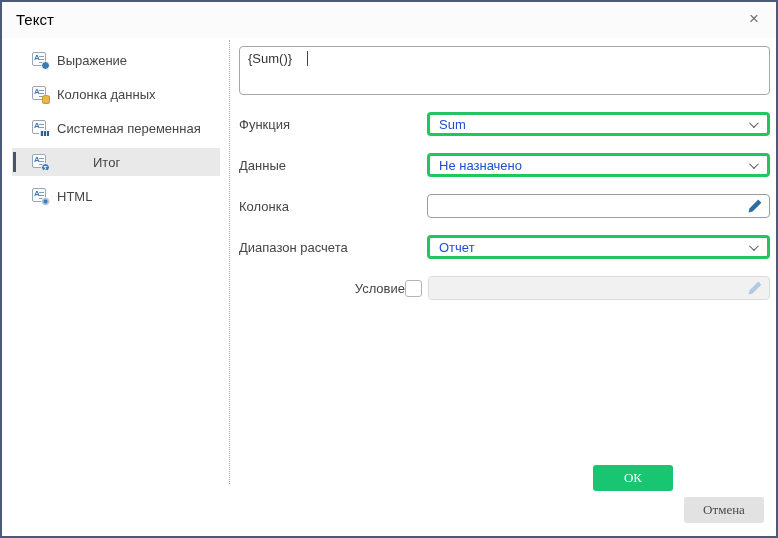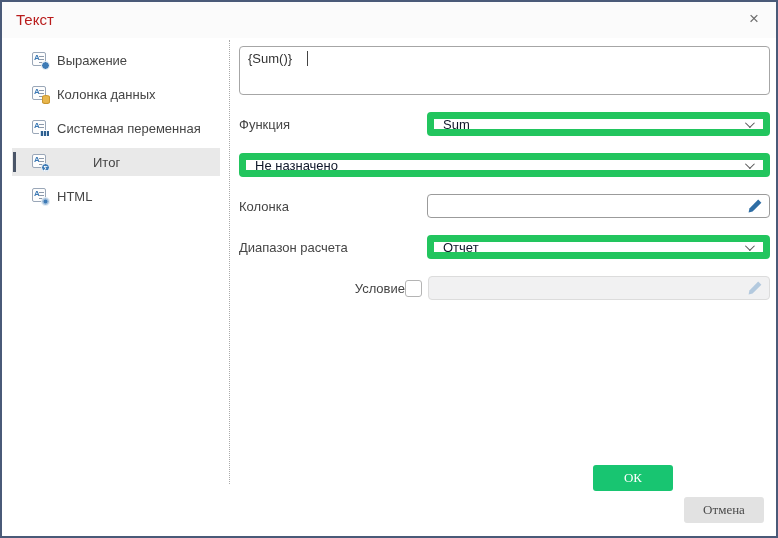--- a/index.html
+++ b/index.html
@@ -6,21 +6,21 @@
   html,body { background:#d8d8d8; }
   body { font-family:"Liberation Sans","DejaVu Sans",sans-serif; }
 
   .dialog {
     position:relative; width:778px; height:538px;
     background:#fff; border:2px solid #4a5a78; overflow:hidden;
   }
 
   
   .titlebar { position:absolute; top:0; left:0; right:0; height:36px; background:#fbfbfb; }
-  .title { position:absolute; left:14px; top:9px; font-size:15px; color:#b91c1c; }
+  .title { position:absolute; left:14px; top:9px; font-size:15px; color:#000000; }
   .close { position:absolute; right:10px; top:5px; width:24px; height:24px;
            font-size:17px; color:#6f6f6f; text-align:center; line-height:24px; cursor:pointer; }
 
   
   .sidebar { position:absolute; left:10px; top:44px; width:208px; }
   .nav-item { position:relative; display:flex; align-items:center; height:28px;
               margin-bottom:6px; padding-left:20px; cursor:pointer; }
   .nav-item .label { font-size:13px; color:#454545; margin-left:8px; white-space:nowrap; }
   .nav-item.selected { background:#e9e9e9;gap:36px; }
   .nav-item.selected::before { content:""; position:absolute; left:1px; top:4px; bottom:4px;
@@ -53,23 +53,23 @@
   .main { position:absolute; left:237px; top:44px; width:531px; }
 
   .textbox { width:100%; height:49px; border:1px solid #a6a6a6; border-radius:4px;
              padding:4px 8px; font-size:13px; color:#333; cursor:text; }
   .textbox .txt { border-right:1px solid #444; padding-right:15px; }
 
   .row { display:flex; align-items:center; height:24px; margin-top:17px; }
   .row .flabel { width:188px; flex:0 0 188px; font-size:13px; color:#454545; }
   .row.cond .flabel { width:166px; flex:0 0 166px;text-align:right; }
 
-  .selectbox { flex:1; height:24px; border:7px solid #22c55e; border-radius:4px;
+  .selectbox { flex:1; height:24px; border:3px solid #22c55e; border-radius:4px;
                display:flex; align-items:center; justify-content:space-between;
-               padding:0 9px; font-size:13px; color:#0f172a; background:#fff; cursor:pointer; }
+               padding:0 9px; font-size:13px; color:#1d4ed8; background:#fff; cursor:pointer; }
   .chev { width:7px; height:7px; border-right:1.5px solid #555; border-bottom:1.5px solid #555;
           transform:rotate(45deg) translateY(-2px); margin-right:2px; }
 
   .editwrap { position:relative; flex:1; height:24px; }
   .editwrap input { width:100%; height:24px; border:1px solid #9b9b9b; border-radius:4px;
                     padding:0 26px 0 9px; font-size:13px; color:#333;
                     font-family:"Liberation Sans",sans-serif; }
   .editwrap input:disabled { background:#f1f1f2; border-color:#dcdcdc; }
   .pencil { position:absolute; right:7px; top:4px; width:16px; height:16px; cursor:pointer; }
 
@@ -152,20 +152,21 @@
 
     <div class="row">
       <span class="flabel">Функция</span>
       <div class="selectbox">
         <span>Sum</span>
         <i class="chev"></i>
       </div>
     </div>
 
     <div class="row">
+      <span class="flabel">Данные</span>
       <div class="selectbox">
         <span>Не назначено</span>
         <i class="chev"></i>
       </div>
     </div>
 
     <div class="row">
       <span class="flabel">Колонка</span>
       <div class="editwrap">
         <input type="text" value="" style="">

